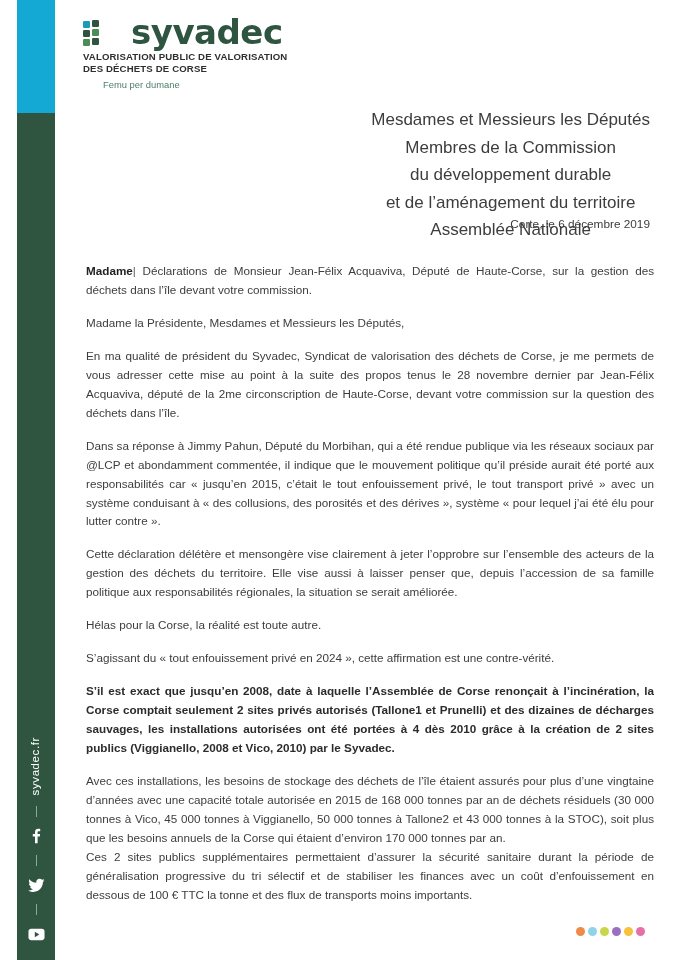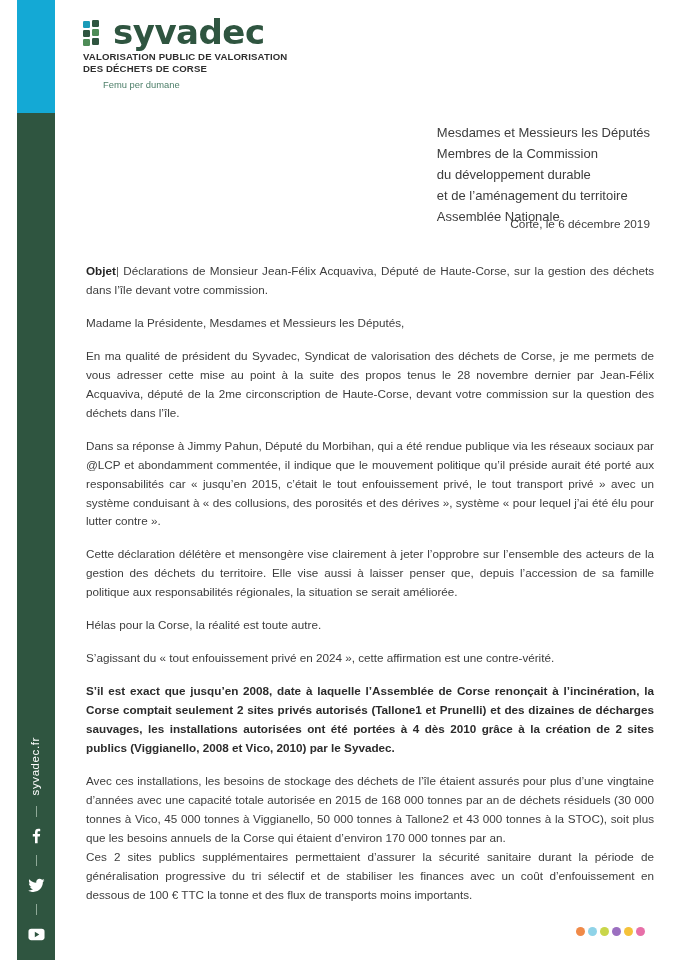--- a/index.html
+++ b/index.html
@@ -77,21 +77,21 @@
   
   #logo-block {
     position: absolute;
     left: 83px;
     top: 17px;
     width: 260px;
   }
   #logo-row {
     display: flex;
     align-items: flex-end;
-    gap: 4px;
+    gap: 22px;
   }
   #logo-mark {
     width: 26px;
     height: 26px;
     position: relative;
     flex: 0 0 auto;
     margin-bottom: 2px;
   }
   #logo-word {
     font-size: 34px;
@@ -114,23 +114,23 @@
     color: #4d7f69;
     font-size: 9.4px;
     margin-top: 4px;
     font-family: "Liberation Sans", sans-serif;
   }
 
   
   #addressee {
     position: absolute;
     right: 40px;
-    top: 122px;
-    text-align: left;
-    font-size: 13px;
+    top: 106px;
+    text-align: center;
+    font-size: 17px;
     line-height: 1.62;
     color: #3d3d3d;
   }
   #dateline {
     position: absolute;
     right: 40px;
     top: 217px;
     text-align: left;
     font-size: 11.8px;
     color: #3d3d3d;
@@ -229,21 +229,21 @@
   <div>Membres de la Commission</div>
   <div>du développement durable</div>
   <div>et de l’aménagement du territoire</div>
   <div>Assemblée Nationale</div>
 </div>
 
 <div id="dateline">Corte, le 6 décembre 2019</div>
 
 <div id="body-col">
 
-  <p class="para"><span class="bd">Objet</span><span class="sep-bar">|</span><span> Déclarations de Monsieur Jean-Félix Acquaviva, Député de Haute-Corse, sur la gestion des déchets dans l’île devant votre commission.</span></p>
+  <p class="para"><span class="bd">Madame</span><span class="sep-bar">|</span><span> Déclarations de Monsieur Jean-Félix Acquaviva, Député de Haute-Corse, sur la gestion des déchets dans l’île devant votre commission.</span></p>
 
   <p class="para" style="margin-top:8px">Madame la Présidente, Mesdames et Messieurs les Députés,</p>
 
   <p class="para" style="margin-top:8px">En ma qualité de président du Syvadec, Syndicat de valorisation des déchets de Corse, je me permets de vous adresser cette mise au point à la suite des propos tenus le 28 novembre dernier par Jean-Félix Acquaviva, député de la 2me circonscription de Haute-Corse, devant votre commission sur la question des déchets dans l’île.</p>
 
   <p class="para"><span>Dans sa réponse à Jimmy Pahun, Député du Morbihan, qui a été rendue publique via les réseaux sociaux par @LCP et abondamment commentée, il indique que le mouvement politique qu’il préside aurait été porté aux responsabilités car </span><span class="it">« jusqu’en 2015, c’était le tout enfouissement privé, le tout transport privé »</span><span> avec un système conduisant à </span><span class="it">« des collusions, des porosités et des dérives »</span><span>, système </span><span class="it">« pour lequel j’ai été élu pour lutter contre »</span><span>.</span></p>
 
   <p class="para" style="margin-top:8px">Cette déclaration délétère et mensongère vise clairement à jeter l’opprobre sur l’ensemble des acteurs de la gestion des déchets du territoire. Elle vise aussi à laisser penser que, depuis l’accession de sa famille politique aux responsabilités régionales, la situation se serait améliorée.</p>
 
   <p class="para" style="margin-top:10px">Hélas pour la Corse, la réalité est toute autre.</p>

